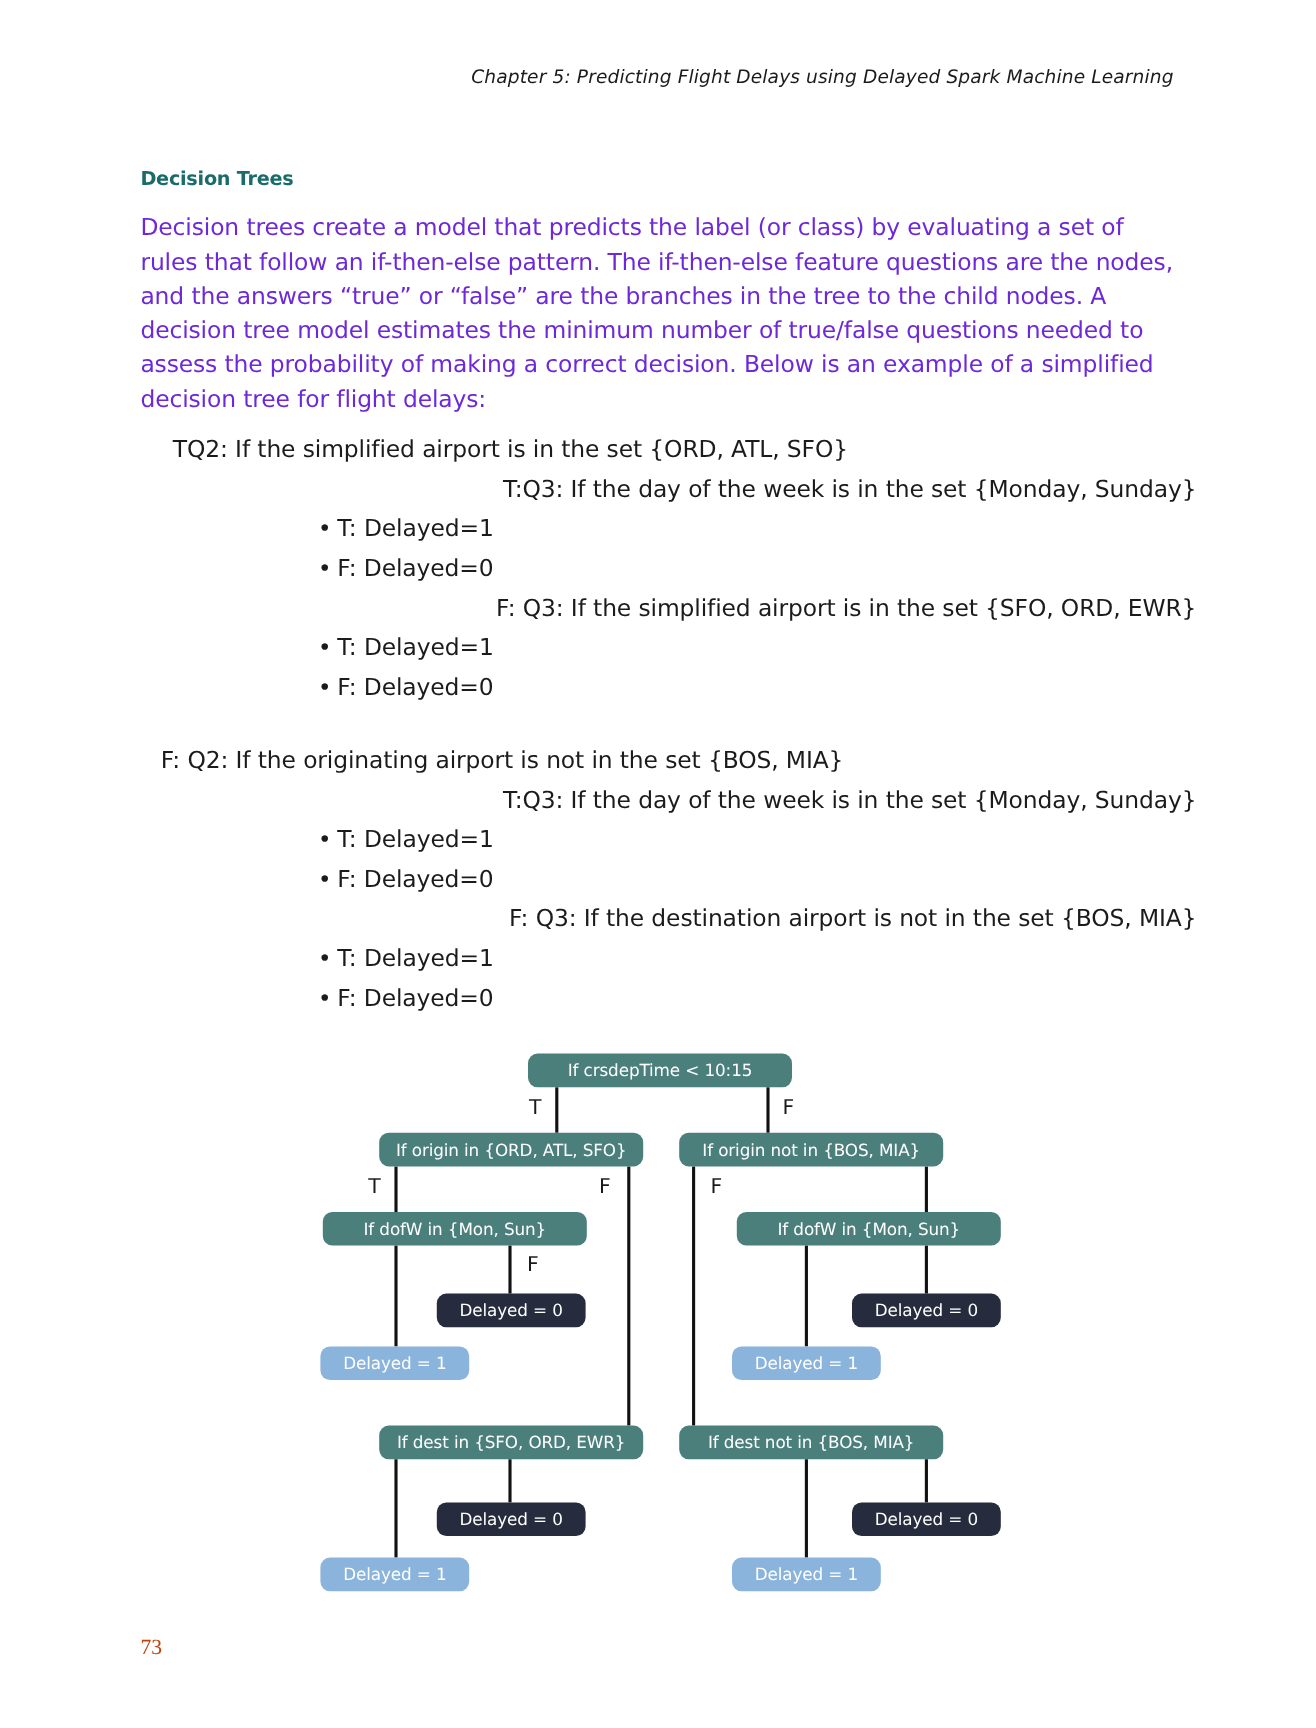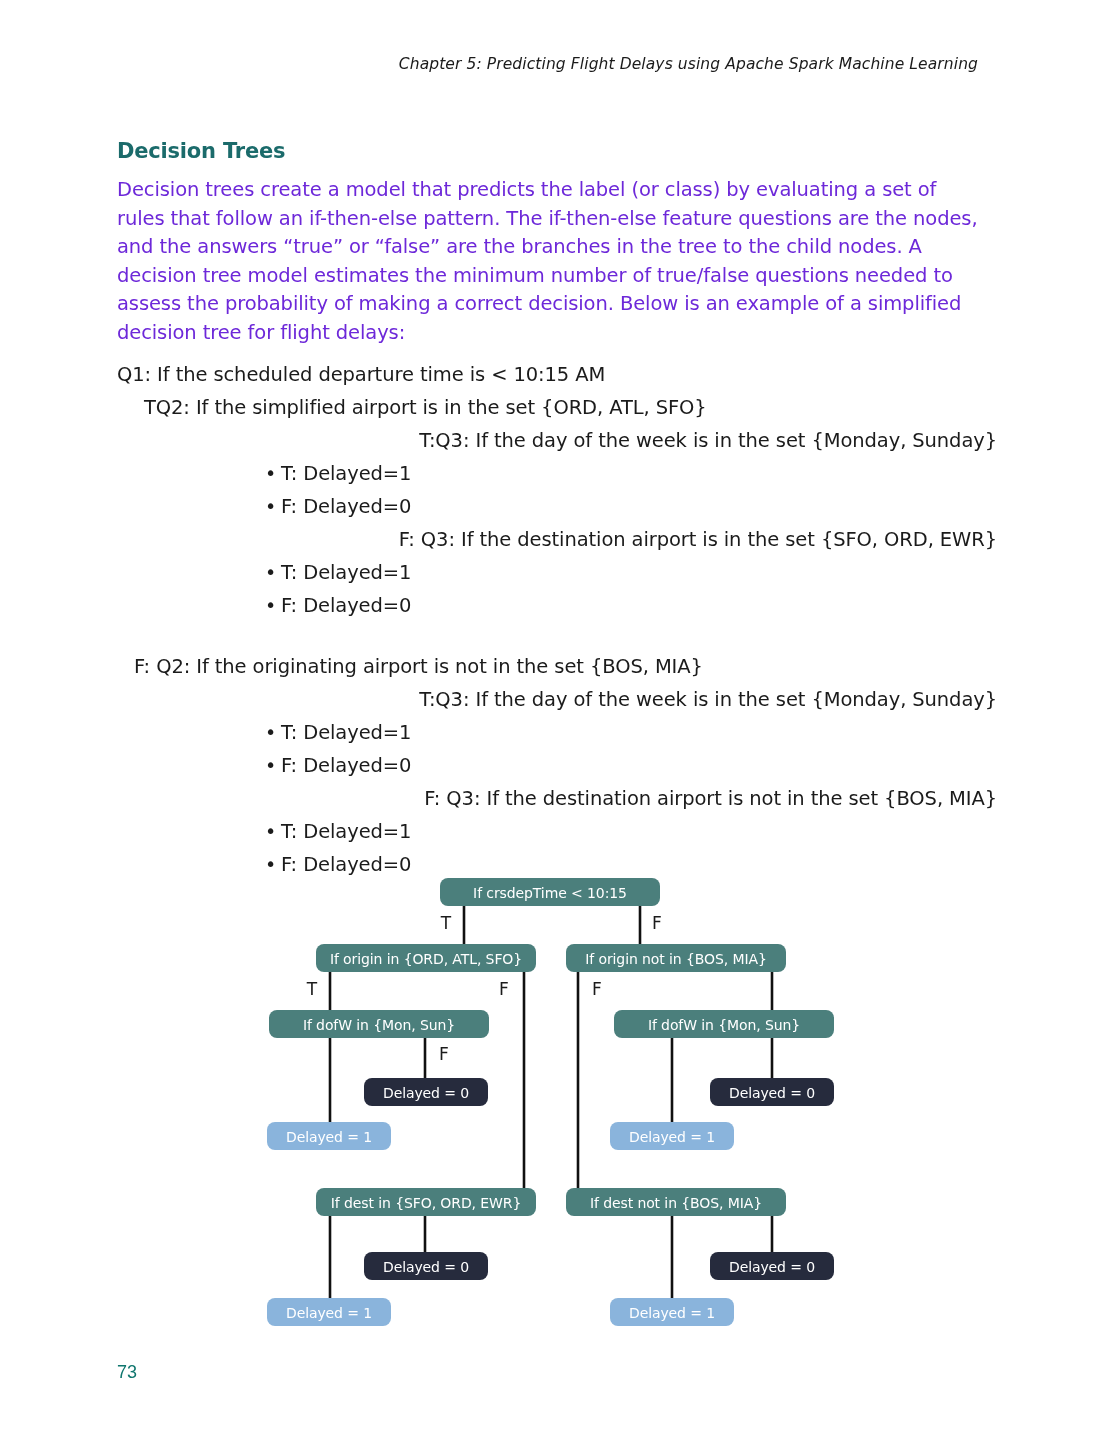--- a/index.html
+++ b/index.html
@@ -33,21 +33,21 @@
     letter-spacing: 0.1px;
   }
 
   
   .section-heading {
     position: absolute;
     left: 117px;
     top: 139px;
     font-family: "DejaVu Sans", sans-serif;
     font-weight: bold;
-    font-size: 21px;
+    font-size: 16px;
     color: #1b6b6b;
     letter-spacing: -0.2px;
   }
 
   
   .body-copy {
     position: absolute;
     left: 117px;
     top: 176px;
     width: 862px;
@@ -116,43 +116,42 @@
     stroke: #111111;
     stroke-width: 2.6;
     fill: none;
   }
 
   
   .folio {
     position: absolute;
     left: 117px;
     top: 1362px;
-    font-family: Liberation Sans, sans-serif;
+    font-family: Liberation Serif, serif;
     font-size: 18px;
-    color: #0f766e;
+    color: #c2410c;
   }
 </style>
 </head>
 <body>
 
 <div class="page">
 
-  <div class="running-header">Chapter 5: Predicting Flight Delays using Apache Spark Machine Learning</div>
+  <div class="running-header">Chapter 5: Predicting Flight Delays using Delayed Spark Machine Learning</div>
 
   <div class="section-heading">Decision Trees</div>
 
   <div class="body-copy">Decision trees create a model that predicts the label (or class) by evaluating a set of rules that follow an if-then-else pattern. The if-then-else feature questions are the nodes, and the answers “true” or “false” are the branches in the tree to the child nodes. A decision tree model estimates the minimum number of true/false questions needed to assess the probability of making a correct decision. Below is an example of a simplified decision tree for flight delays:</div>
 
   <div class="outline">
-    <div class="outline-line lvl0"><span>Q1: If the scheduled departure time is &lt; 10:15 AM</span></div>
     <div class="outline-line lvl1"><span>TQ2: If the simplified airport is in the set {ORD, ATL, SFO}</span></div>
     <div class="outline-line lvl2"><span>T:Q3: If the day of the week is in the set {Monday, Sunday}</span></div>
     <div class="outline-line bullet"><span class="dot">•</span><span>T: Delayed=1</span></div>
     <div class="outline-line bullet"><span class="dot">•</span><span>F: Delayed=0</span></div>
-    <div class="outline-line lvl2"><span>F: Q3: If the destination airport is in the set {SFO, ORD, EWR}</span></div>
+    <div class="outline-line lvl2"><span>F: Q3: If the simplified airport is in the set {SFO, ORD, EWR}</span></div>
     <div class="outline-line bullet"><span class="dot">•</span><span>T: Delayed=1</span></div>
     <div class="outline-line bullet"><span class="dot">•</span><span>F: Delayed=0</span></div>
     <div class="outline-line lvl1b"><span>F: Q2: If the originating airport is not in the set {BOS, MIA}</span></div>
     <div class="outline-line lvl2"><span>T:Q3: If the day of the week is in the set {Monday, Sunday}</span></div>
     <div class="outline-line bullet"><span class="dot">•</span><span>T: Delayed=1</span></div>
     <div class="outline-line bullet"><span class="dot">•</span><span>F: Delayed=0</span></div>
     <div class="outline-line lvl2"><span>F: Q3: If the destination airport is not in the set {BOS, MIA}</span></div>
     <div class="outline-line bullet"><span class="dot">•</span><span>T: Delayed=1</span></div>
     <div class="outline-line bullet"><span class="dot">•</span><span>F: Delayed=0</span></div>
   </div>

